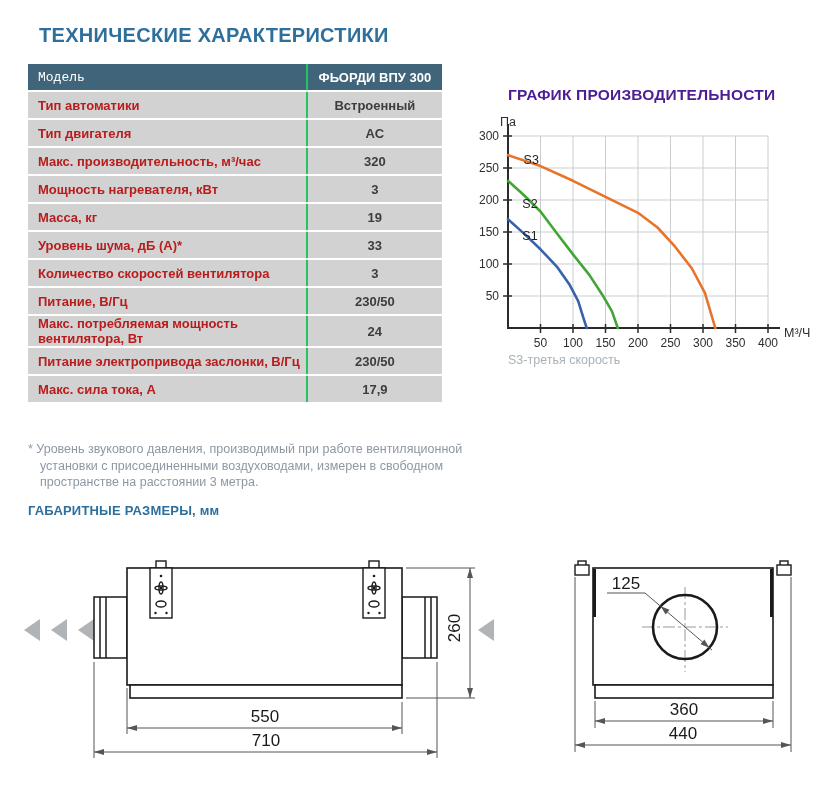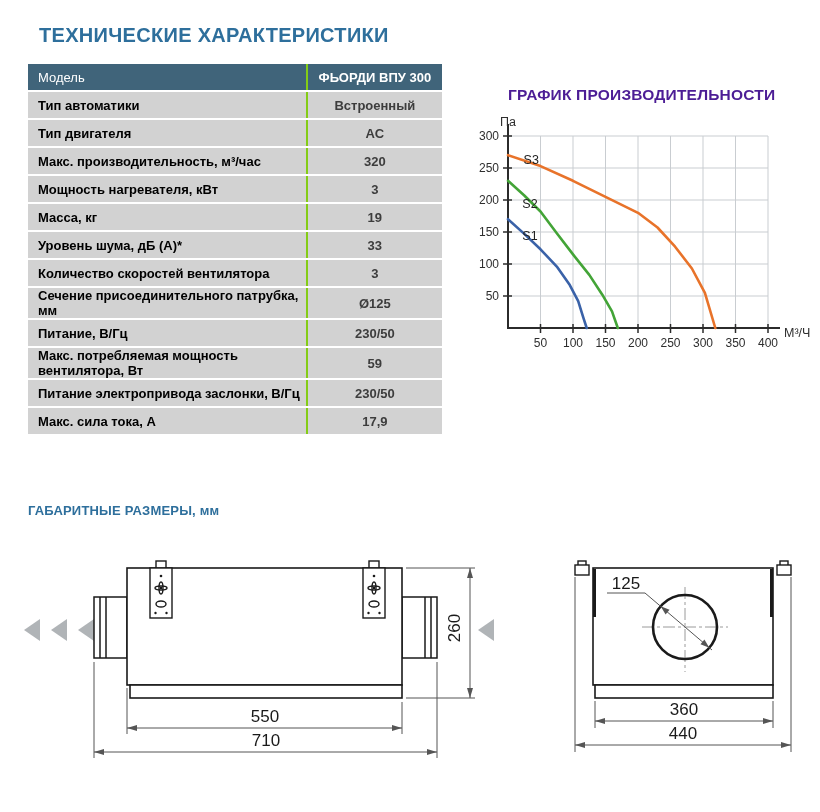--- a/index.html
+++ b/index.html
@@ -7,24 +7,24 @@
         font-family:"Liberation Sans",sans-serif;overflow:hidden;}
   .main-title{position:absolute;left:28px;top:24px;font-size:20px;font-weight:bold;
               color:#2e6f9c;letter-spacing:.3px;margin-left:11px;}
   .chart-title{position:absolute;left:508px;top:86px;font-size:15.5px;font-weight:bold;
                color:#4c1d95;letter-spacing:.2px;}
   .dims-title{position:absolute;left:28px;top:503px;font-size:13px;font-weight:bold;
               color:#2e6f9c;letter-spacing:.2px;}
   table.spec{position:absolute;left:28px;top:62px;width:414px;
              border-collapse:separate;border-spacing:0 2px;font-size:13px;}
   table.spec td{height:24px;vertical-align:middle;}
-  td.lbl{background:#d2d2d2;color:#000000;padding:0 4px 0 10px;font-weight:bold;width:275px;}
-  td.val{background:#d2d2d2;color:#3d3d3d;text-align:center;border-left:2px solid #84cc16;
+  td.lbl{background:#d2d2d2;color:#b91c1c;padding:0 4px 0 10px;font-weight:bold;width:275px;}
+  td.val{background:#d2d2d2;color:#3d3d3d;text-align:center;border-left:2px solid #22c55e;
          font-weight:bold;width:137px;}
-  tr.hdr td.lbl{background:#40647a;color:#ffffff;font-weight:normal;}
+  tr.hdr td.lbl{background:#40647a;color:#ffffff;font-weight:normal;font-family:Liberation Mono, monospace;}
   tr.hdr td.val{background:#40647a;color:#ffffff;font-weight:bold;}
   svg.chart{position:absolute;left:474px;top:112px;}
   svg.chart text.tick{font-family:"Liberation Sans",sans-serif;font-size:12px;fill:#2e2e2e;}
   svg.chart text.axis-title{font-family:"Liberation Sans",sans-serif;font-size:12.5px;fill:#2e2e2e;}
   svg.chart text.series-label{font-family:"Liberation Sans",sans-serif;font-size:12.5px;fill:#222;}
   .legend-note{position:absolute;left:508px;top:352px;font-size:12.5px;line-height:1.3;
                color:#a9b2b8;}
   .footnote{position:absolute;left:28px;top:441px;width:448px;font-size:12.5px;line-height:1.32;
             color:#8c98a4;padding-left:12px;text-indent:-12px;}
   svg.drawing{position:absolute;}
@@ -65,30 +65,26 @@
         </tr>
         <tr>
           <td class="lbl">Уровень шума, дБ (А)*</td>
           <td class="val">33</td>
         </tr>
         <tr>
           <td class="lbl">Количество скоростей вентилятора</td>
           <td class="val">3</td>
         </tr>
         <tr>
-          <td class="lbl">Сечение присоединительного патрубка, мм</td>
-          <td class="val">Ø125</td>
-        </tr>
-        <tr>
           <td class="lbl">Питание, В/Гц</td>
           <td class="val">230/50</td>
         </tr>
         <tr>
           <td class="lbl">Макс. потребляемая мощность вентилятора, Вт</td>
-          <td class="val">59</td>
+          <td class="val">24</td>
         </tr>
         <tr>
           <td class="lbl">Питание электропривода заслонки, В/Гц</td>
           <td class="val">230/50</td>
         </tr>
         <tr>
           <td class="lbl">Макс. сила тока, А</td>
           <td class="val">17,9</td>
         </tr>
       </tbody>
@@ -145,22 +141,24 @@
       <text x="310" y="225" text-anchor="start" class="axis-title">М³/Ч</text>
       <path d="M34.0 107.2 L50.3 121.9 L66.5 137.3 L82.8 154.6 L95.8 173.1 L104.2 189.1 L109.4 205.8 L112.7 216.0" fill="none" stroke="#3a62a8" stroke-width="2.6" stroke-linecap="round" stroke-linejoin="round"></path>
       <text x="48.3" y="127.68" class="series-label">S1</text>
       <path d="M34.0 68.8 L50.3 83.5 L66.5 99.5 L82.8 121.3 L99.0 142.4 L115.3 162.9 L128.3 182.7 L138.0 199.4 L143.8 216.0" fill="none" stroke="#43a437" stroke-width="2.6" stroke-linecap="round" stroke-linejoin="round"></path>
       <text x="48.3" y="95.68" class="series-label">S2</text>
       <path d="M34.0 43.2 L66.5 54.1 L99.0 68.8 L131.5 84.8 L164.0 100.8 L183.5 115.5 L201.1 134.7 L217.9 156.5 L230.9 180.8 L241.3 216.0" fill="none" stroke="#e8732a" stroke-width="2.6" stroke-linecap="round" stroke-linejoin="round"></path>
       <text x="49.6" y="51.519999999999996" class="series-label">S3</text>
     </svg>
 
   <div class="legend-note">
+    <div>S3-третья скорость</div>
   </div>
 
+  <div class="footnote">* Уровень звукового давления, производимый при работе вентиляционной установки с присоединенными воздуховодами, измерен в свободном пространстве на расстоянии 3 метра.</div>
 
   <div class="dims-title">ГАБАРИТНЫЕ РАЗМЕРЫ, мм</div>
 
   <svg class="drawing" style="left:20px;top:550px;" width="480" height="255" viewBox="0 0 480 255">
     <defs>
       <g id="bracket" stroke="#1a1a1a" fill="#ffffff" stroke-width="1.4">
         <rect x="6" y="0" width="10" height="7"></rect>
         <rect x="0" y="7" width="22" height="50"></rect>
         <circle cx="11" cy="15" r="1.3" fill="#1a1a1a" stroke="none"></circle>
         <ellipse cx="11" cy="27" rx="2" ry="6" fill="none"></ellipse>

